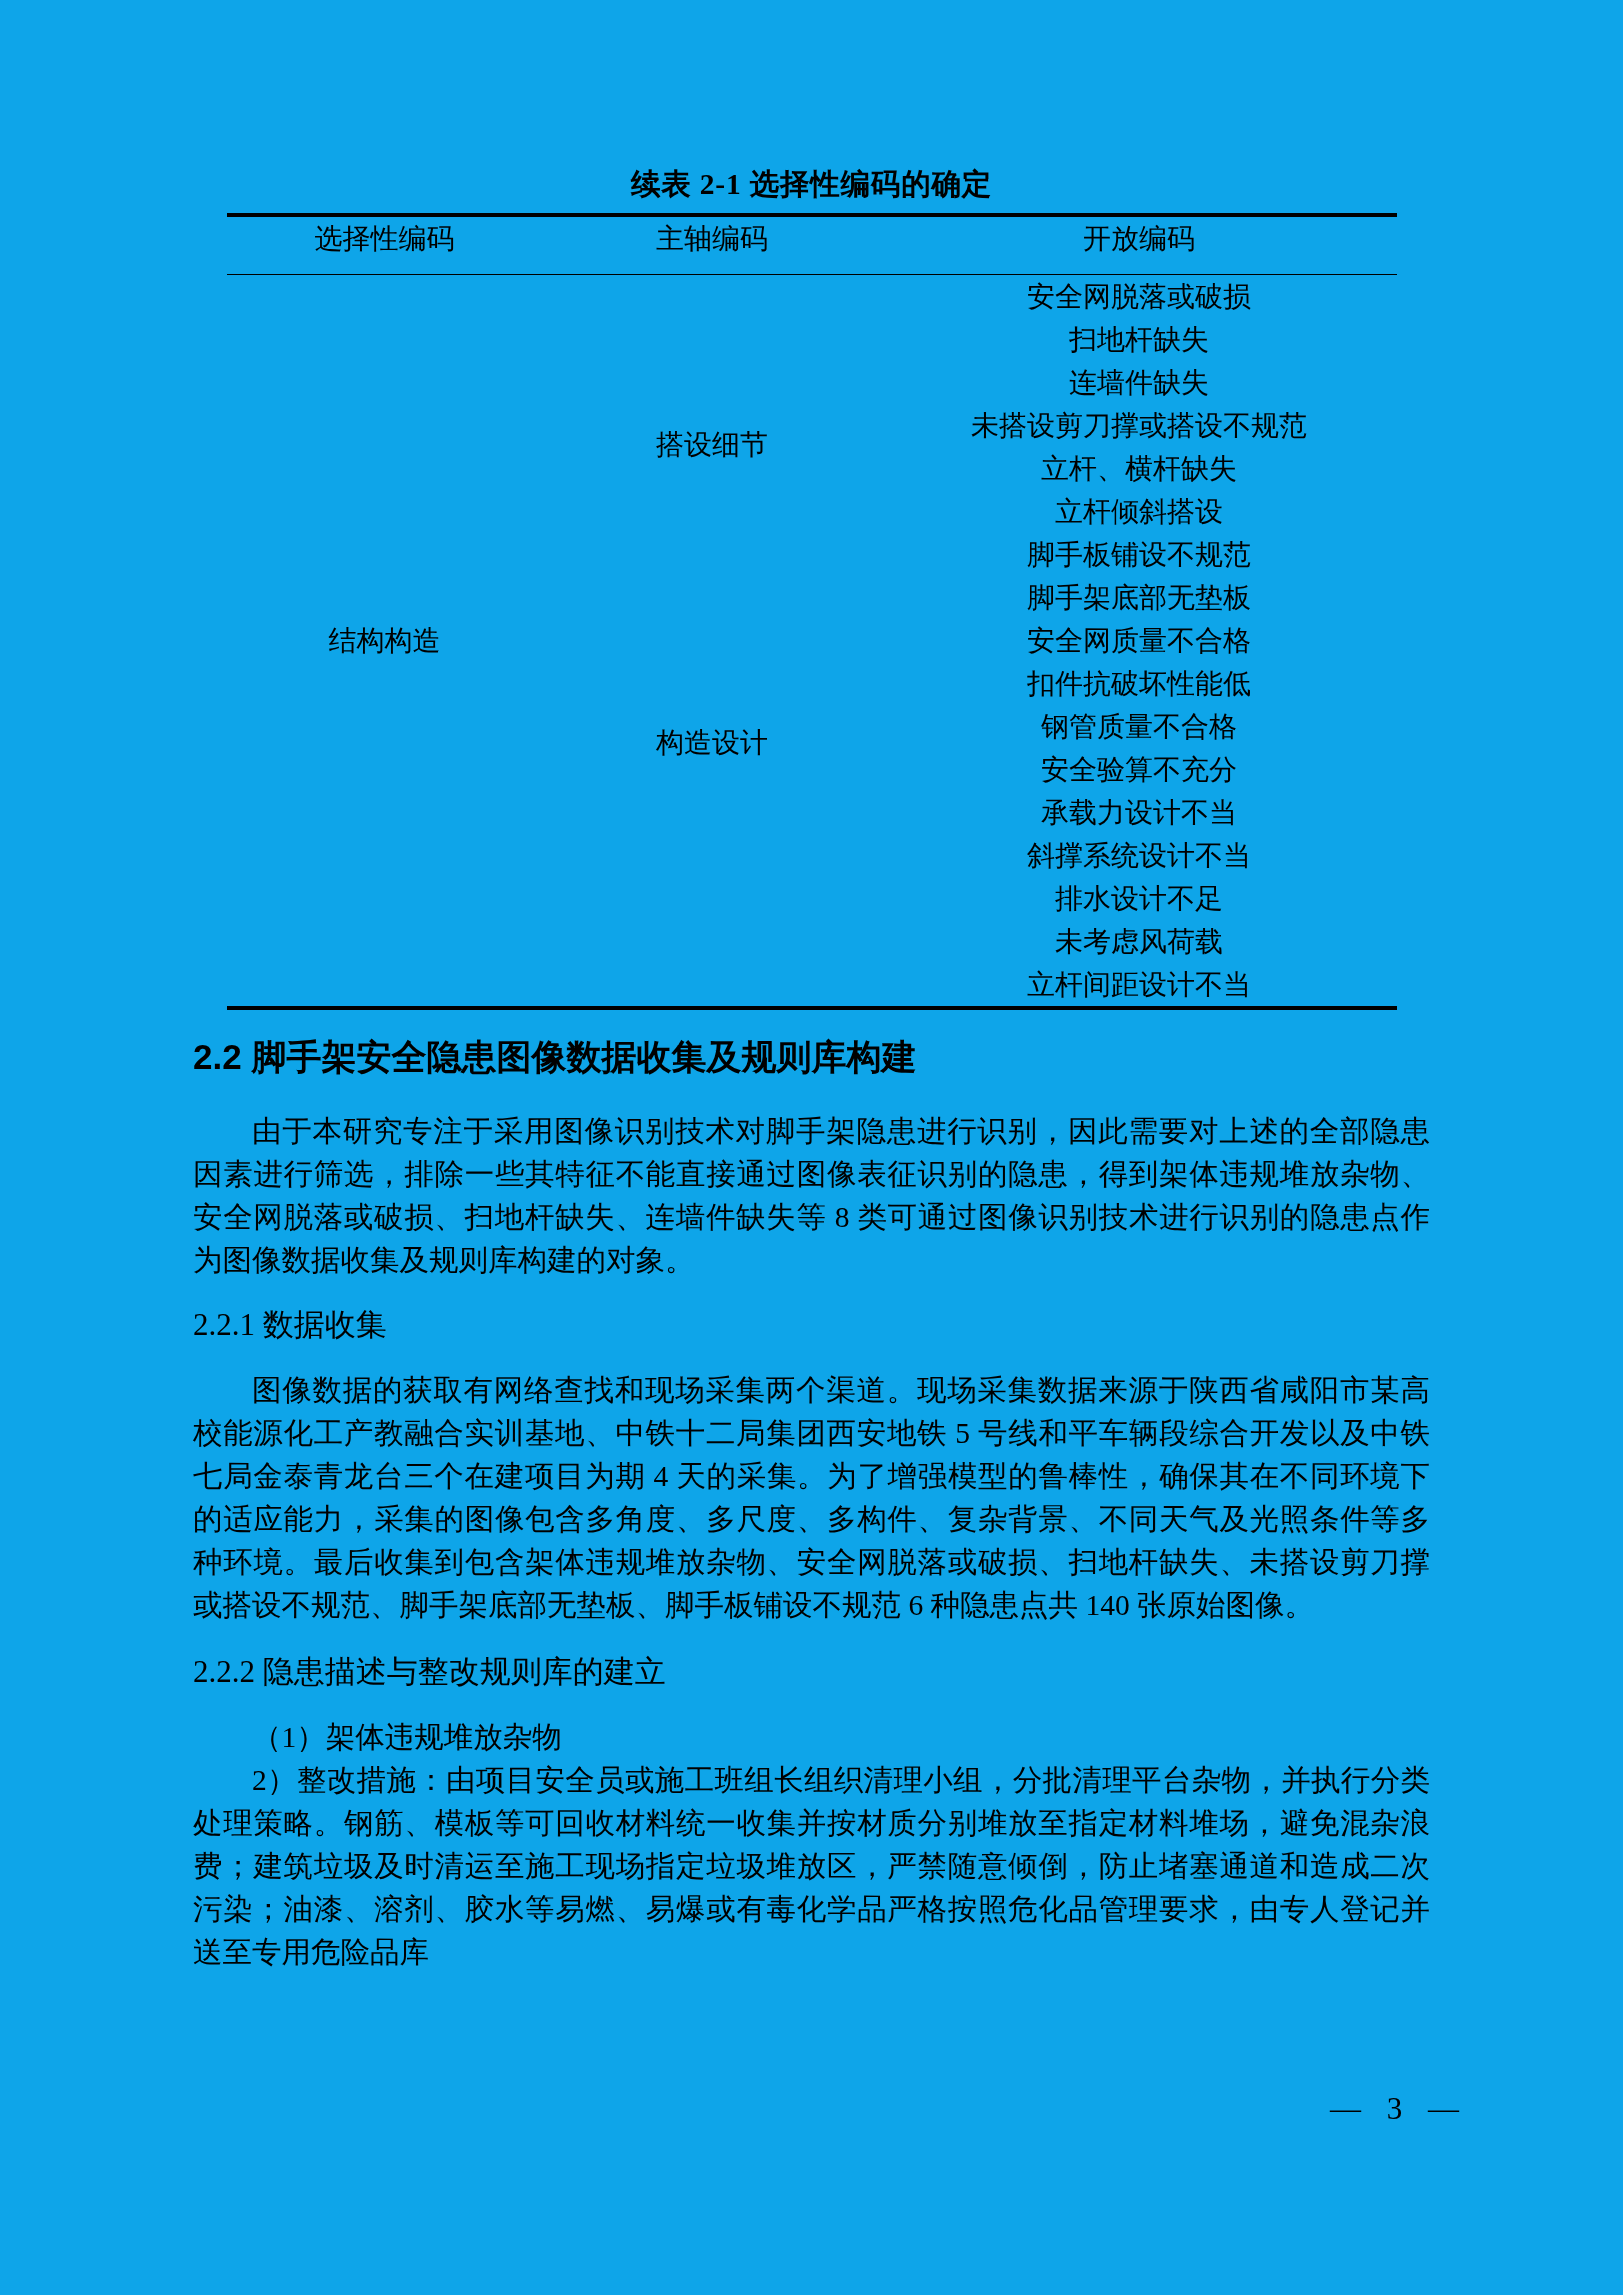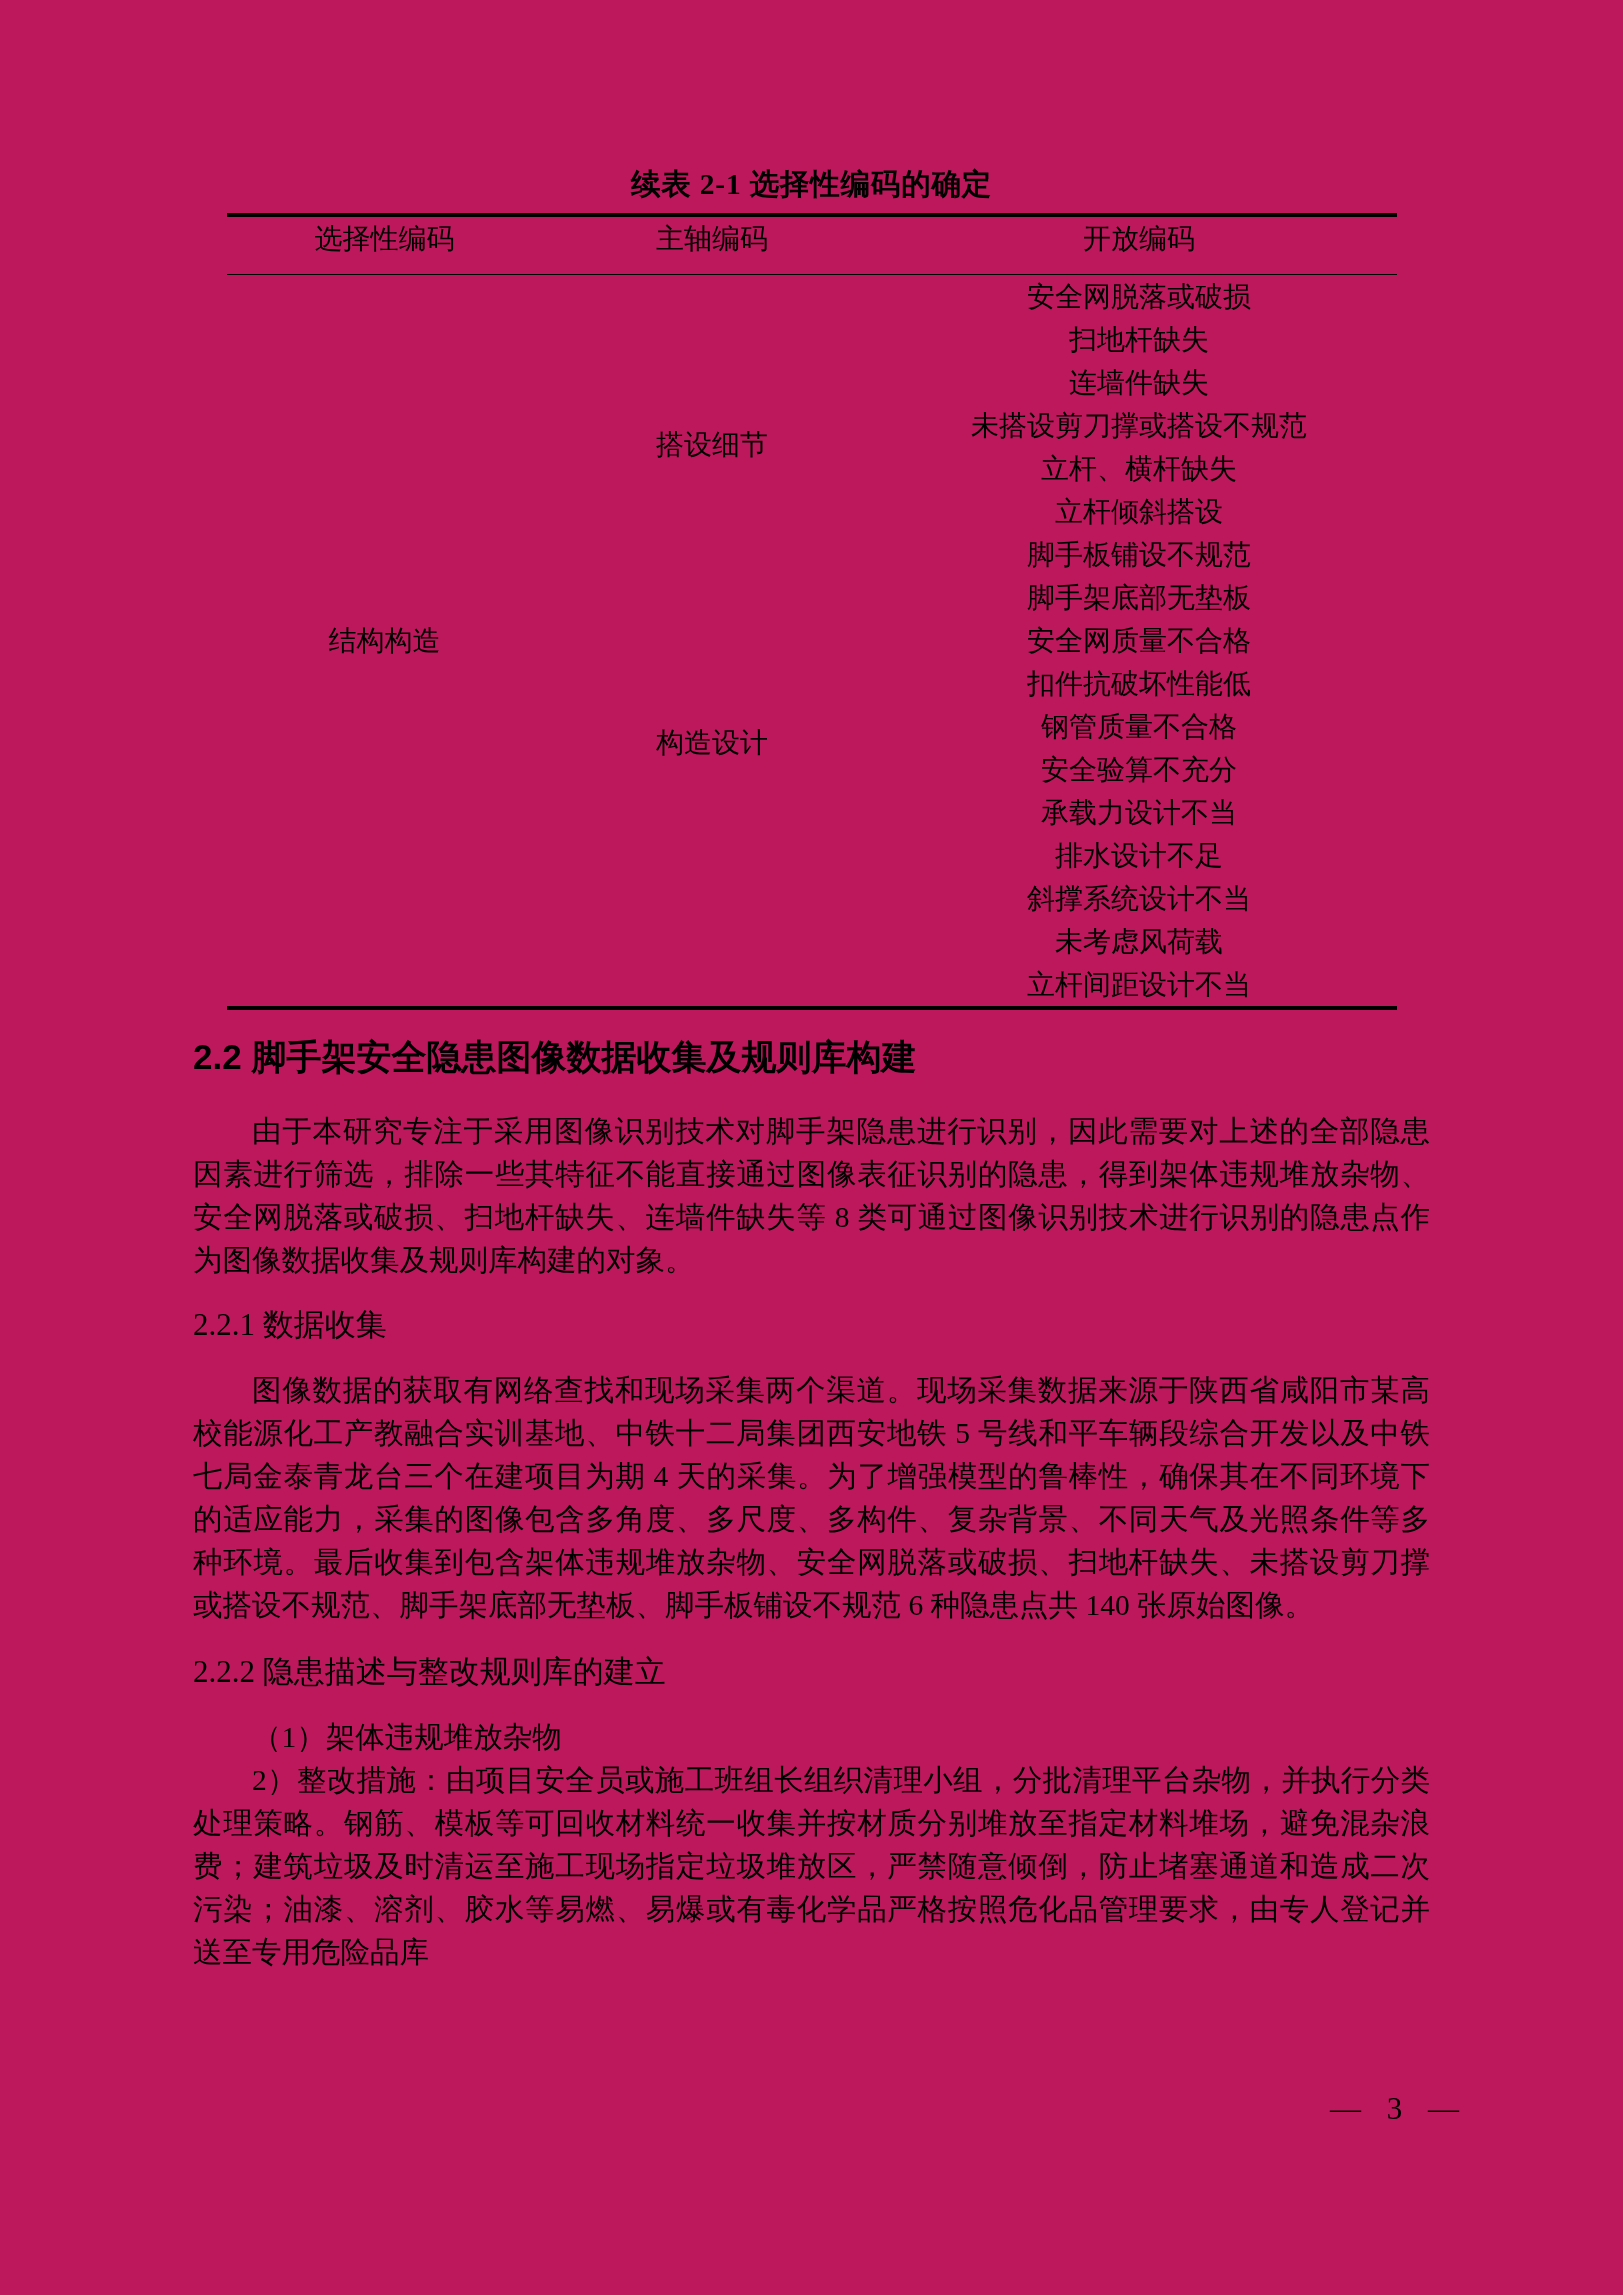--- a/index.html
+++ b/index.html
@@ -1,20 +1,20 @@
 <!DOCTYPE html>
 <html style="font-size:13px"><head>
 <meta charset="utf-8">
 <style>
   html,body{margin:0;padding:0;background:#888;}
   .page{
     position:relative;
     width:1623px;height:2295px;
     margin:0 auto;
-    background:#be185d;
+    background:#0ea5e9;
     color:#000;
     font-family:"Liberation Serif","DejaVu Serif",serif;
     font-size:29.5px;line-height:43px;
     overflow:hidden;
   }
   .content{padding:0 193px;}
 
   
   .table-title{
     margin-top:166px;
@@ -113,22 +113,22 @@
             <div class="open-cell">未搭设剪刀撑或搭设不规范</div>
             <div class="open-cell">立杆、横杆缺失</div>
             <div class="open-cell">立杆倾斜搭设</div>
             <div class="open-cell">脚手板铺设不规范</div>
             <div class="open-cell">脚手架底部无垫板</div>
             <div class="open-cell">安全网质量不合格</div>
             <div class="open-cell">扣件抗破坏性能低</div>
             <div class="open-cell">钢管质量不合格</div>
             <div class="open-cell">安全验算不充分</div>
             <div class="open-cell">承载力设计不当</div>
+            <div class="open-cell">斜撑系统设计不当</div>
             <div class="open-cell">排水设计不足</div>
-            <div class="open-cell">斜撑系统设计不当</div>
             <div class="open-cell">未考虑风荷载</div>
             <div class="open-cell">立杆间距设计不当</div>
           </div>
       </div>
     </div>
 
     <div class="h2">2.2 脚手架安全隐患图像数据收集及规则库构建</div>
 
     <p class="p-22">由于本研究专注于采用图像识别技术对脚手架隐患进行识别，因此需要对上述的全部隐患因素进行筛选，排除一些其特征不能直接通过图像表征识别的隐患，得到架体违规堆放杂物、安全网脱落或破损、扫地杆缺失、连墙件缺失等 8 类可通过图像识别技术进行识别的隐患点作为图像数据收集及规则库构建的对象。</p>
 

